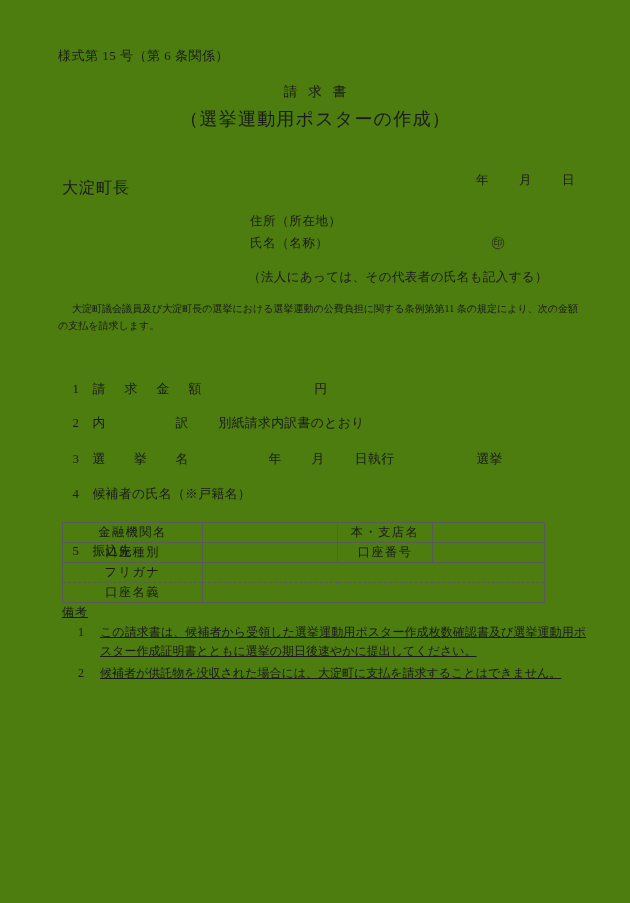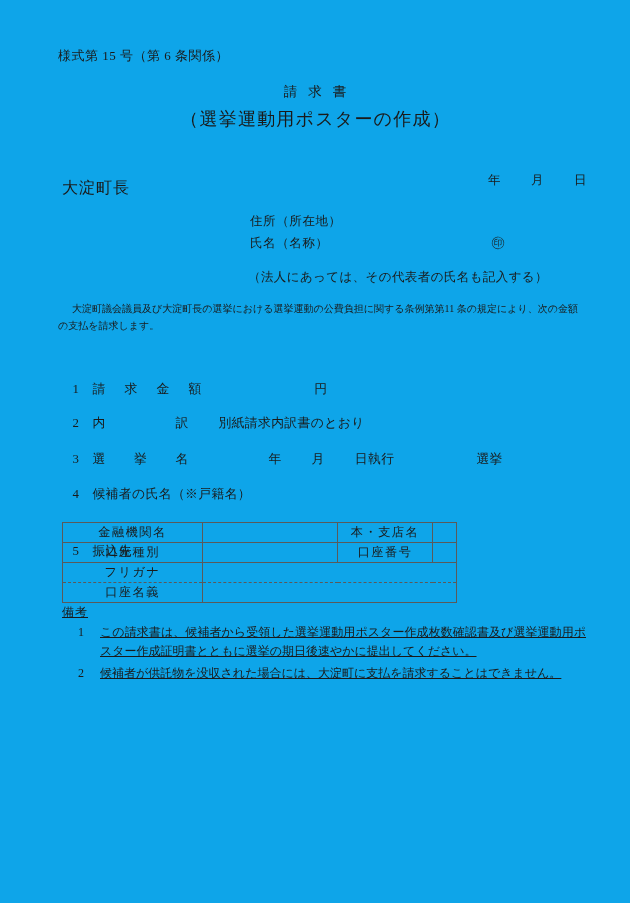--- a/index.html
+++ b/index.html
@@ -9,29 +9,29 @@
     background: #ffffff;
   }
   body {
     font-family: "Liberation Serif", "DejaVu Serif", serif;
     color: #1a1a1a;
   }
   #page {
     position: relative;
     width: 630px;
     height: 903px;
-    background: #0ea5e9;
+    background: #4d7c0f;
     overflow: hidden;
   }
   .abs { position: absolute; }
 
   
   .t        { font-size: 12.5px; line-height: 1.5; white-space: pre; }
   .t-center { text-align: center; }
-  .t-right  { text-align: right; padding-left: 12px; }
+  .t-right  { text-align: right; }
 
   
   #form-number {
     left: 58px; top: 46px;
     font-size: 13px;
     letter-spacing: .5px;
   }
   #doc-title {
     left: 0; top: 82px;
     width: 630px;
@@ -109,21 +109,21 @@
   #item-2 { left: 58px; top: 400px; }
   #item-3 { left: 58px; top: 436px; }
   #item-4 { left: 58px; top: 471px; }
   #item-5 { left: 58px; top: 528px; }
 
   .lbl-wide { display: inline-block; letter-spacing: 8px; }
 
   
   #transfer-table {
     left: 62px; top: 522px;
-    width: 395px;
+    width: 483px;
     border-collapse: collapse;
     table-layout: fixed;
     font-size: 12.2px;
     padding-left: 28px;
   }
   #transfer-table td {
     border: 1px solid #5a5a5a;
     height: 19px;
     padding: 0 2px;
     text-align: center;

